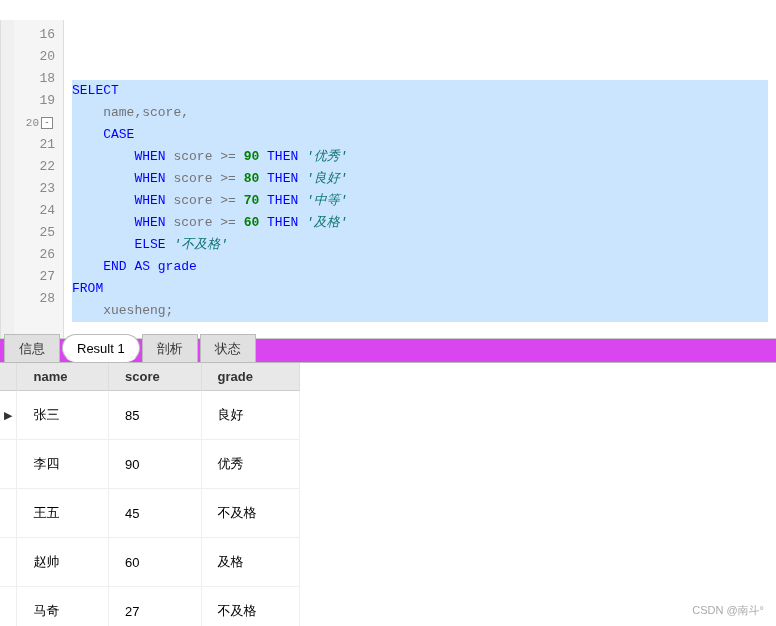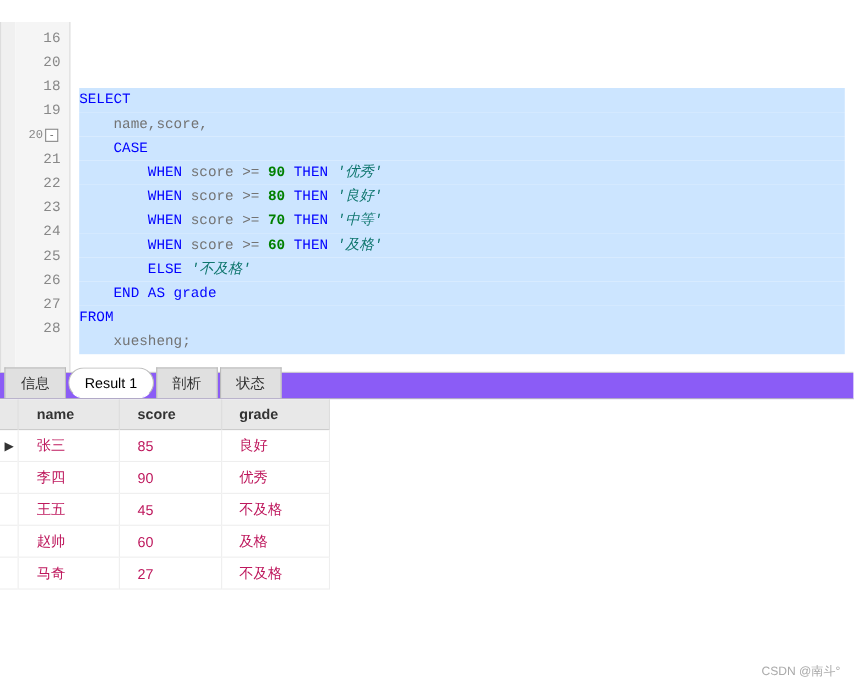--- a/index.html
+++ b/index.html
@@ -80,21 +80,21 @@
       background: #cce5ff;
     }
 
     .kw-blue { color: #0000ff; font-weight: normal; }
     .str-red { color: #0f766e; font-style: italic; }
     .num-green { color: #008000; font-weight: bold; }
     .normal { color: #737373; }
 
     
     .tabs-bar {
-      background: #8b5cf6;
+      background: #d946ef;
       border-bottom: 1px solid #bbb;
       display: flex;
       align-items: flex-end;
       padding: 0 0 0 4px;
       height: 24px;
       flex-shrink: 0;
     }
 
     .tab {
       padding: 4px 14px;
@@ -147,22 +147,22 @@
       color: #333;
       border-right: 1px solid #ddd;
       text-align: left;
     }
 
     tbody tr {
       border-bottom: 1px solid #eee;
     }
 
     tbody td {
-      padding: 5px 16px;
-      color: #be185d;
+      padding: 15px 16px;
+      color: #000000;
       border-right: 1px solid #eee;
     }
 
     
     .watermark {
       position: absolute;
       bottom: 8px;
       right: 12px;
       font-size: 11px;
       color: #aaa;

